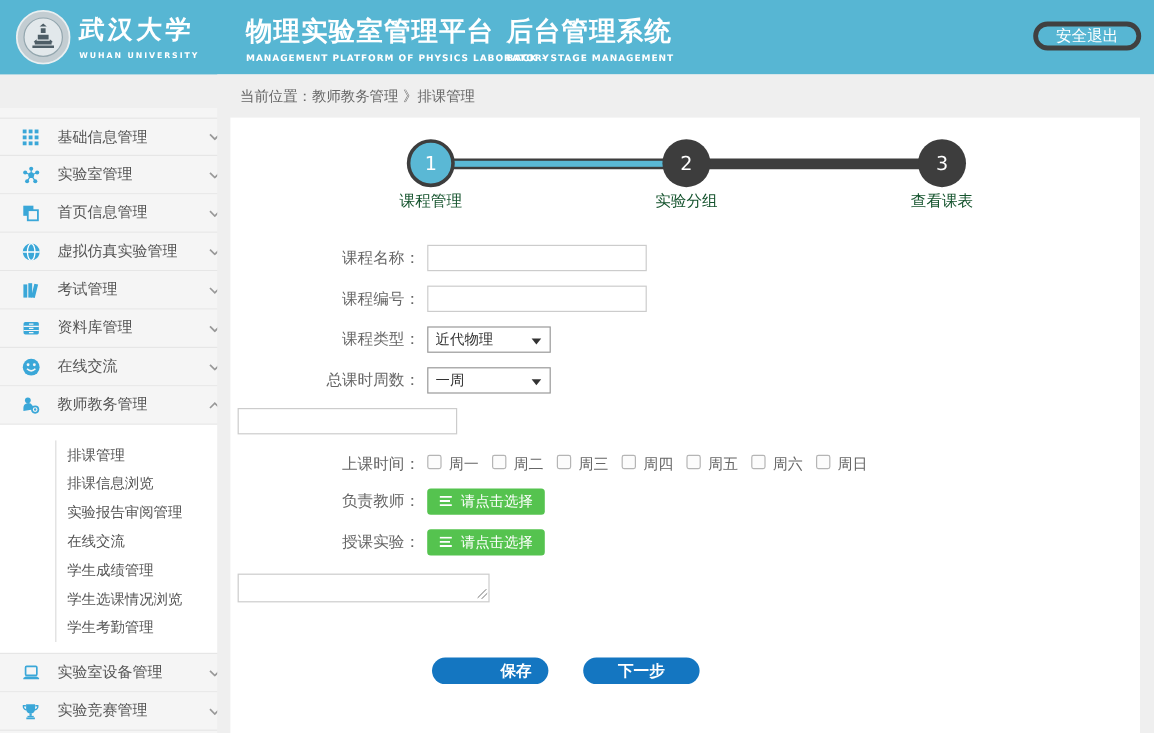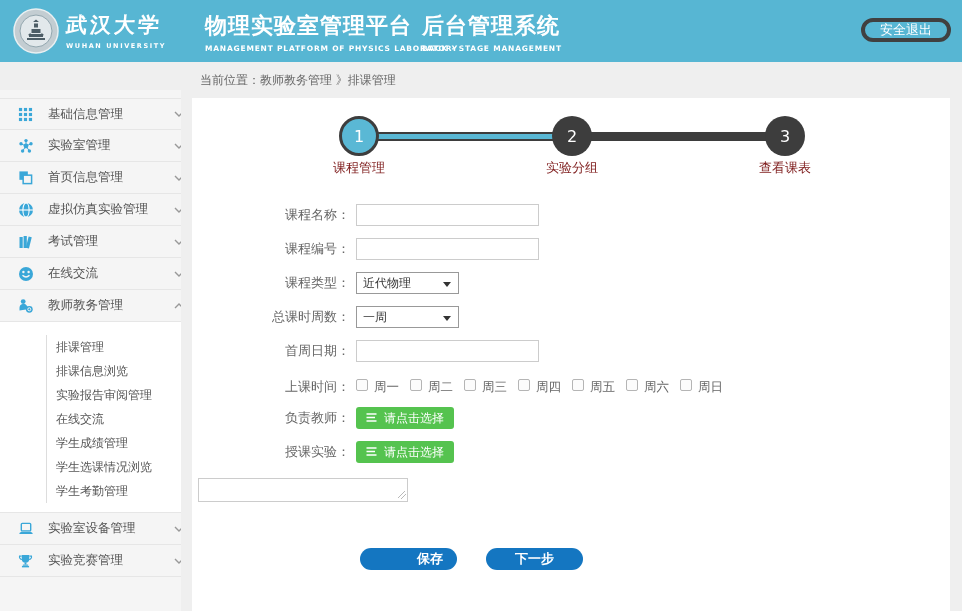--- a/index.html
+++ b/index.html
@@ -48,21 +48,21 @@
   .track { position:absolute; left:167px; top:34px; width:426px; height:9px;
     background:var(--dark); border-radius:4px; }
   .track-fill { position:absolute; left:3px; top:2px; width:212px; height:5px;
     background:var(--step-blue); }
   .step-circle { position:absolute; top:18px; width:40px; height:40px; border-radius:50%;
     display:flex; align-items:center; justify-content:center;
     color:#fff; font-size:16px; background:var(--dark); }
   .step-circle.active { background:var(--step-blue); border:3px solid var(--dark); }
   .sc1 { left:147px; } .sc2 { left:360px; } .sc3 { left:573px; }
   .step-label { position:absolute; top:61px; width:120px; text-align:center;
-    font-size:13px; color:#7f1d1d; }
+    font-size:13px; color:#14532d; }
   .sl1 { left:107px; } .sl2 { left:320px; } .sl3 { left:533px; }
 
   
   .frow { position:absolute; left:0; display:flex; align-items:center; height:22px; }
   .flabel { width:158px; text-align:right; font-size:13px; color:#666; }
   .fctrl { margin-left:6px; display:flex; align-items:center; }
   .tinput { width:183px; height:22px; border:1px solid #ccc; background:#fff;
     font-size:12px; padding:0 5px; font-family:inherit; }
   .sel { position:relative; width:103px; height:22px; border:1px solid #999; background:#fff;
     font-size:12px; color:#333; line-height:20px; padding-left:6px; cursor:pointer; }
@@ -210,20 +210,38 @@
         </span>
       <span class="slabel">考试管理</span>
       <span class="chev down">
         <svg width="10" height="6" viewBox="0 0 10 6">
             <path d="M1 1l4 4 4-4" stroke="#999" stroke-width="1.4" fill="none"></path>
           </svg>
         </span>
     </div>
 
 
+    <div class="side-item">
+      <span class="sicon">
+        <svg width="16" height="15" viewBox="0 0 16 16">
+          <rect x="1.2" y="2.5" width="13.6" height="11" rx="1.5" fill="var(--icon-blue)"></rect>
+          <line x1="1.2" y1="6.4" x2="14.8" y2="6.4" stroke="#f5f5f5" stroke-width="1"></line>
+          <line x1="1.2" y1="10" x2="14.8" y2="10" stroke="#f5f5f5" stroke-width="1"></line>
+          <line x1="6" y1="4.4" x2="10" y2="4.4" stroke="#f5f5f5" stroke-width="1.2"></line>
+          <line x1="6" y1="8.2" x2="10" y2="8.2" stroke="#f5f5f5" stroke-width="1.2"></line>
+          <line x1="6" y1="11.9" x2="10" y2="11.9" stroke="#f5f5f5" stroke-width="1.2"></line>
+        </svg>
+        </span>
+      <span class="slabel">资料库管理</span>
+      <span class="chev down">
+        <svg width="10" height="6" viewBox="0 0 10 6">
+            <path d="M1 1l4 4 4-4" stroke="#999" stroke-width="1.4" fill="none"></path>
+          </svg>
+        </span>
+    </div>
 
     <div class="side-item">
       <span class="sicon">
         <svg width="16" height="16" viewBox="0 0 16 16">
           <circle cx="8" cy="8" r="7" fill="var(--icon-blue)"></circle>
           <circle cx="5.4" cy="6" r="1.2" fill="#f5f5f5"></circle>
             <circle cx="10.6" cy="6" r="1.2" fill="#f5f5f5"></circle>
           <path d="M4.5 9.3q3.5 3.4 7 0" fill="none" stroke="#f5f5f5" stroke-width="1.4"></path>
         </svg>
         </span>
@@ -338,21 +356,20 @@
       </div>
 
       <div class="frow" style="top:208px;">
         <span class="flabel">总课时周数：</span>
         <span class="fctrl">
             <span class="sel">一周</span>
           </span>
       </div>
 
       <div class="frow" style="top:242px;">
-        <span class="flabel">首周日期：</span>
         <span class="fctrl">
             <input class="tinput" type="text" value="" style="">
           </span>
       </div>
 
       <div class="frow" style="top:278px;">
         <span class="flabel">上课时间：</span>
         <span class="fctrl">
           <span class="cb-item">
             <span class="cb-box"></span>

